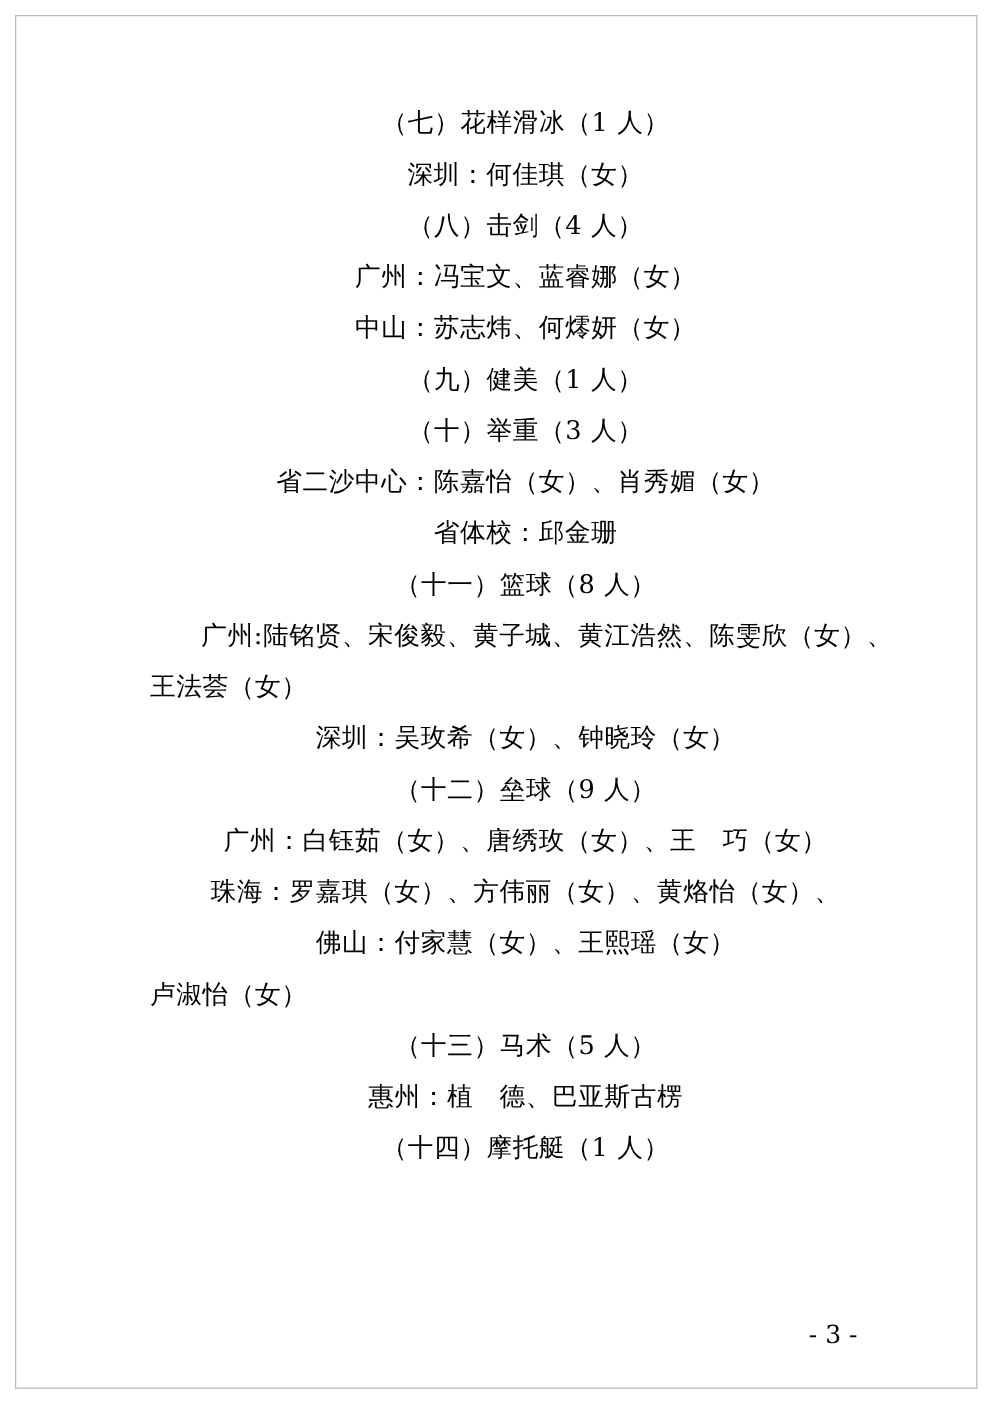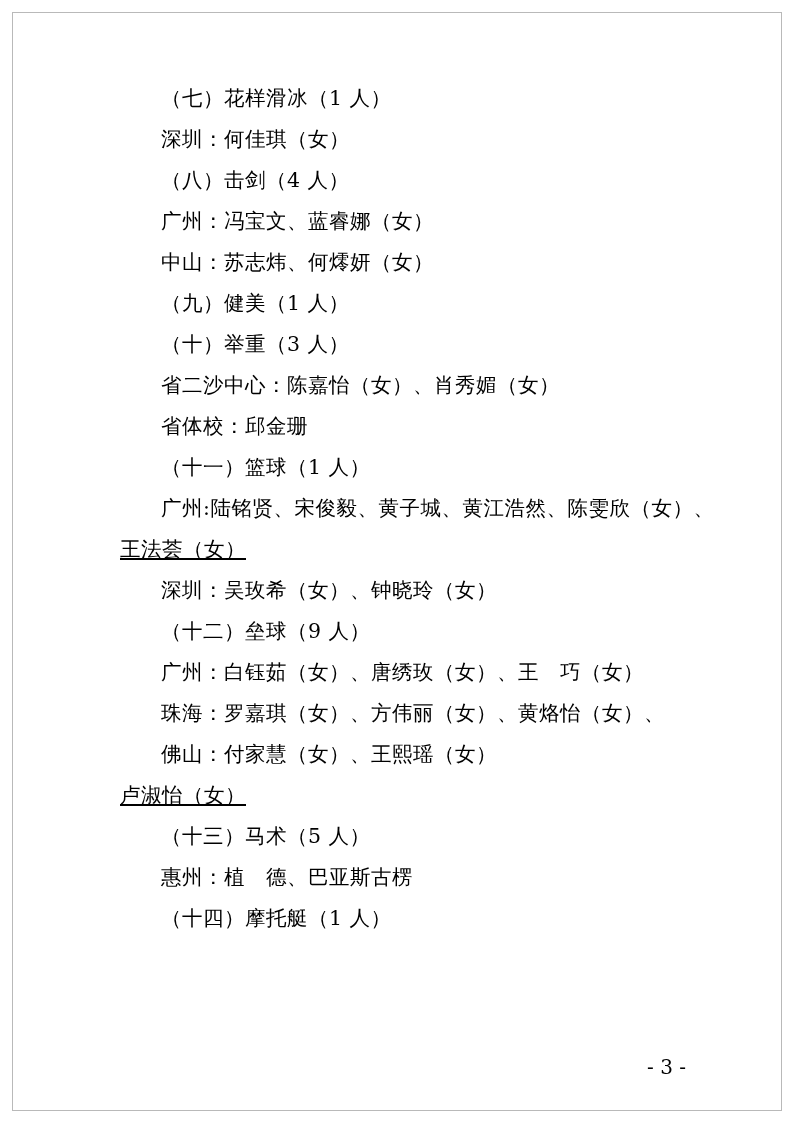--- a/index.html
+++ b/index.html
@@ -35,24 +35,24 @@
   }
   .line {
     font-size: 20.5px;
     line-height: 41px;
     color: #000000;
     letter-spacing: 0.5px;
     white-space: pre;
   }
   .indent {
     padding-left: 41px;
+    text-align: center;
   }
   .hang {
     padding-left: 0;
-    text-decoration: underline;
   }
   .footer {
     position: absolute;
     left: 0;
     right: 0;
     bottom: 44px;
     text-align: right;
     padding-right: 108px;
   }
   .page-number {
@@ -70,21 +70,21 @@
   <div class="content">
     <div class="line indent">（七）花样滑冰（1 人）</div>
     <div class="line indent">深圳：何佳琪（女）</div>
     <div class="line indent">（八）击剑（4 人）</div>
     <div class="line indent">广州：冯宝文、蓝睿娜（女）</div>
     <div class="line indent">中山：苏志炜、何燯妍（女）</div>
     <div class="line indent">（九）健美（1 人）</div>
     <div class="line indent">（十）举重（3 人）</div>
     <div class="line indent">省二沙中心：陈嘉怡（女）、肖秀媚（女）</div>
     <div class="line indent">省体校：邱金珊</div>
-    <div class="line indent">（十一）篮球（1 人）</div>
+    <div class="line indent">（十一）篮球（8 人）</div>
     <div class="line indent">广州:陆铭贤、宋俊毅、黄子城、黄江浩然、陈雯欣（女）、</div>
     <div class="line hang">王法荟（女）</div>
     <div class="line indent">深圳：吴玫希（女）、钟晓玲（女）</div>
     <div class="line indent">（十二）垒球（9 人）</div>
     <div class="line indent">广州：白钰茹（女）、唐绣玫（女）、王　巧（女）</div>
     <div class="line indent">珠海：罗嘉琪（女）、方伟丽（女）、黄烙怡（女）、</div>
     <div class="line indent">佛山：付家慧（女）、王熙瑶（女）</div>
     <div class="line hang">卢淑怡（女）</div>
     <div class="line indent">（十三）马术（5 人）</div>
     <div class="line indent">惠州：植　德、巴亚斯古楞</div>

